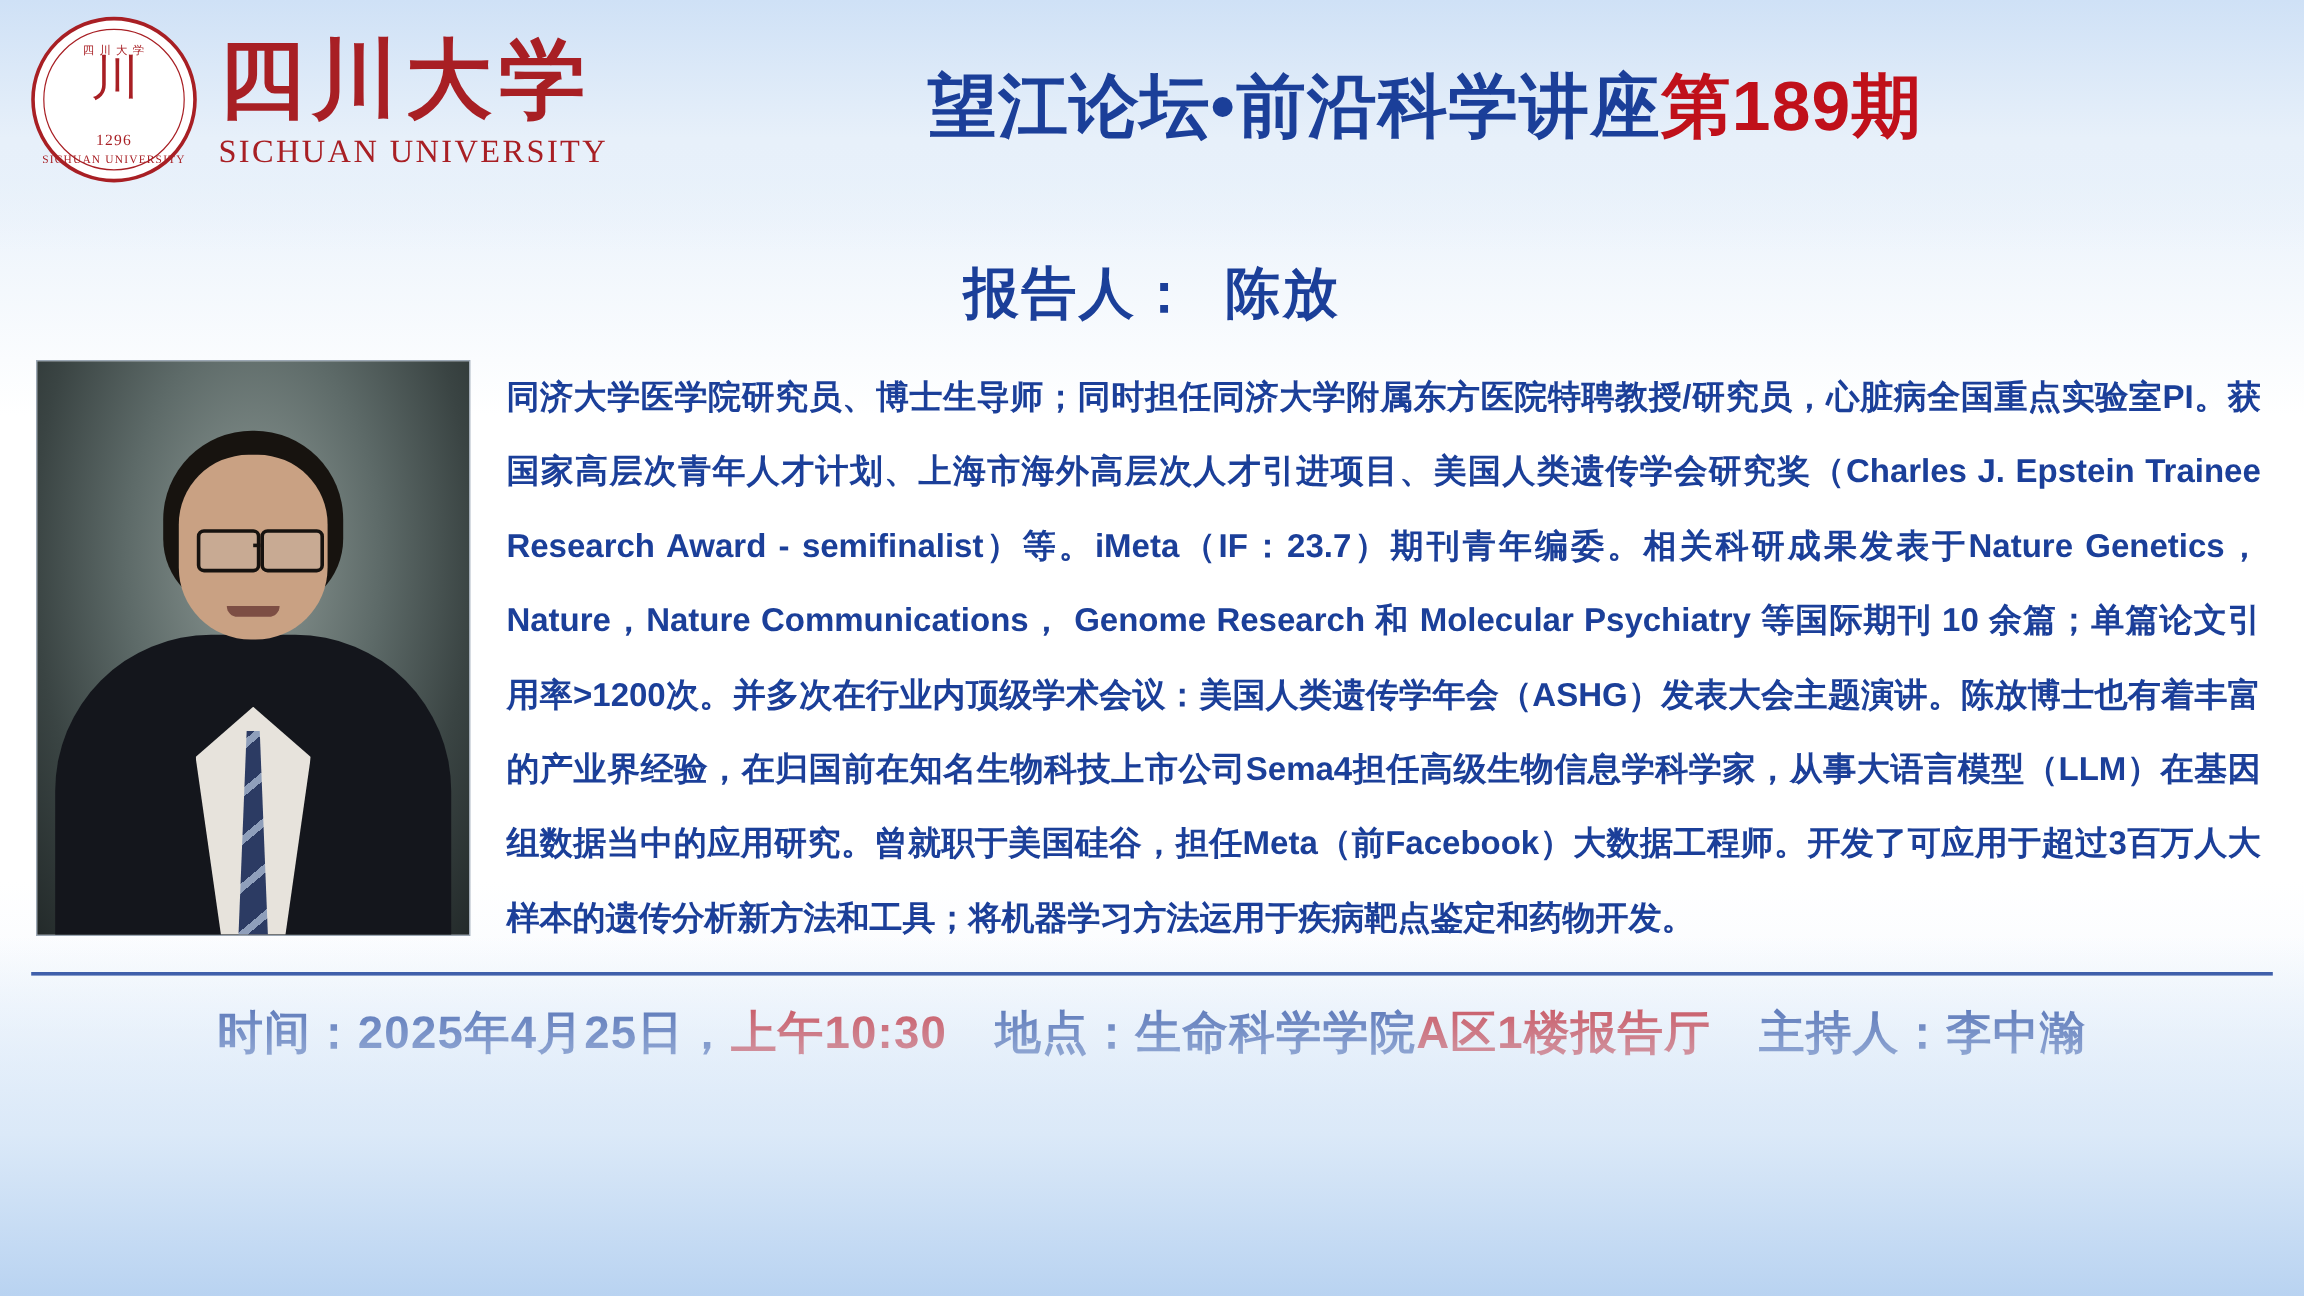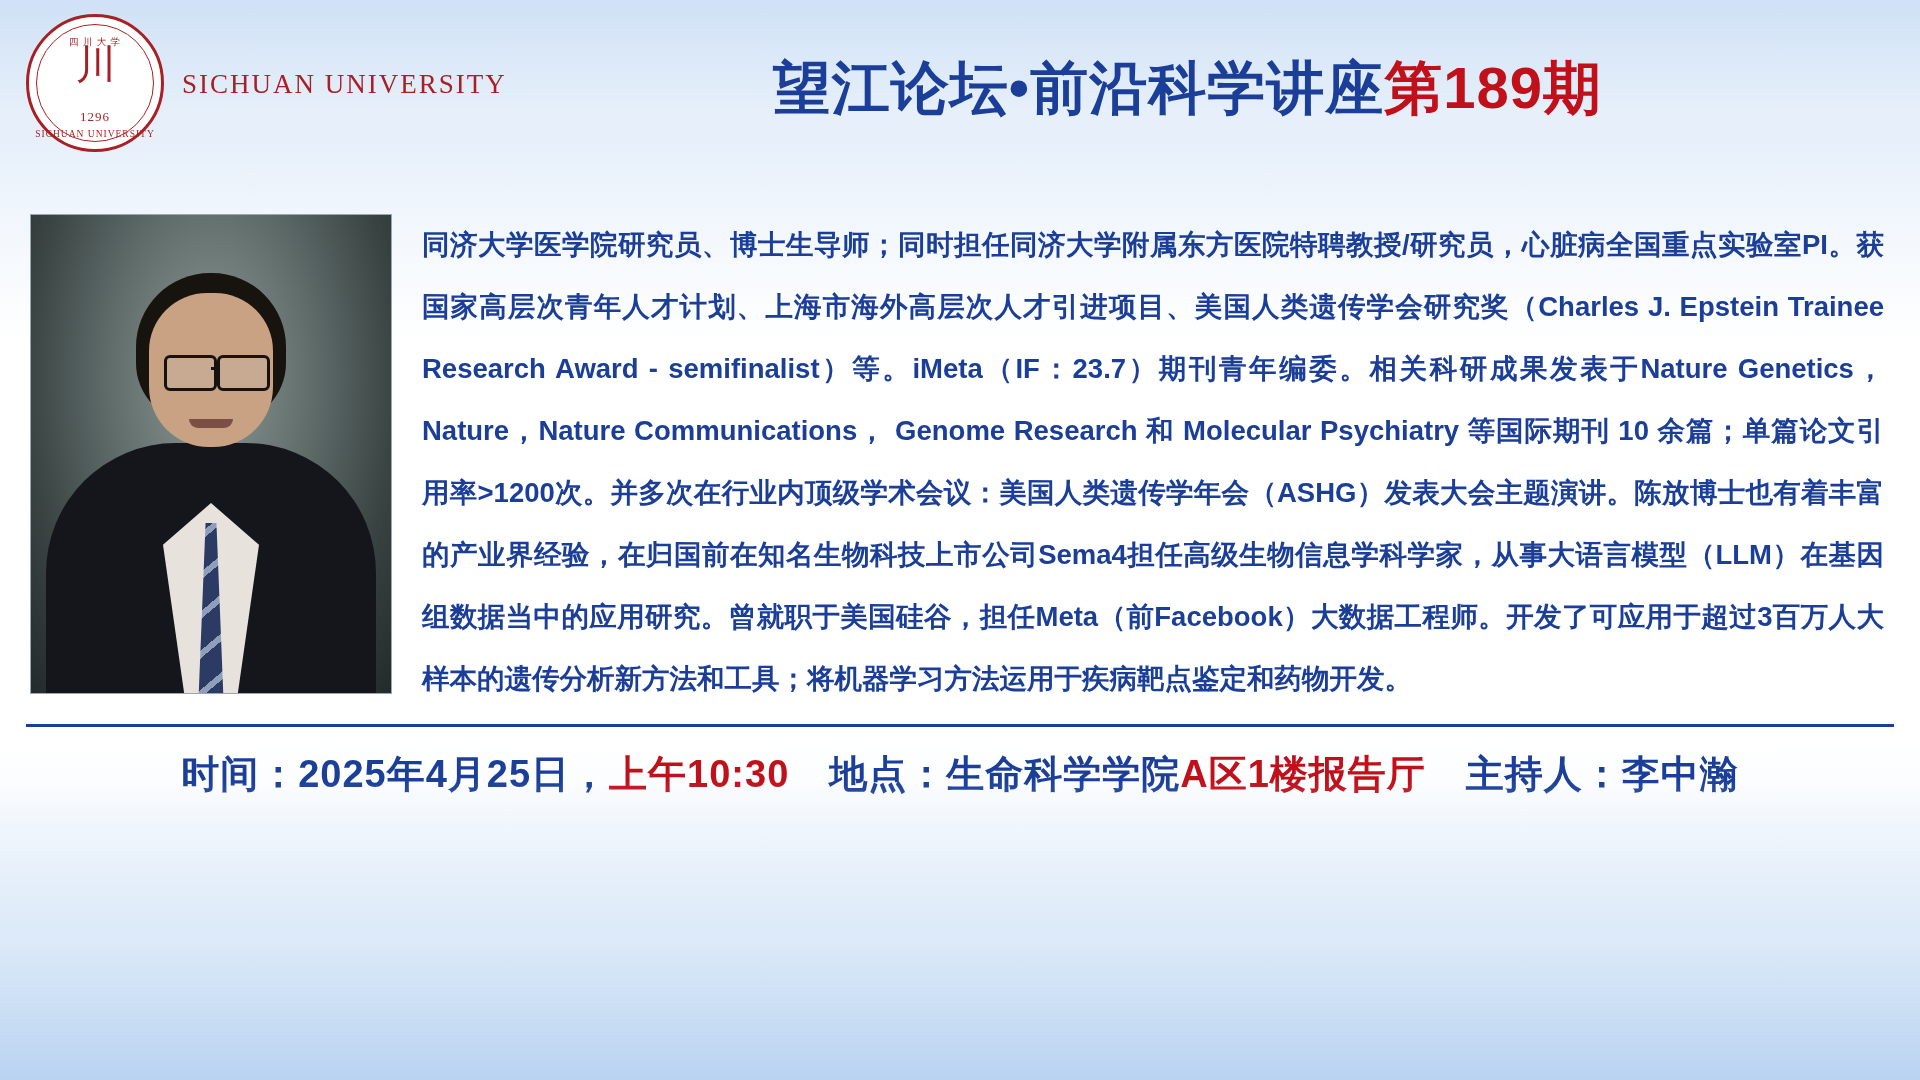--- a/index.html
+++ b/index.html
@@ -280,29 +280,33 @@
     <div class="logo-block">
       <div class="seal">
         <div class="seal-arc-top">四 川 大 学</div>
         <div class="seal-inner">
           <div class="seal-gate">川</div>
           <div class="seal-year">1296</div>
         </div>
         <div class="seal-arc-bottom">SICHUAN UNIVERSITY</div>
       </div>
       <div class="univ-names">
+        <div class="univ-cn">四川大学</div>
         <div class="univ-en">SICHUAN UNIVERSITY</div>
       </div>
     </div>
     <div class="series-title">
       <span class="blue">望江论坛•前沿科学讲座</span><span class="red">第189期</span>
     </div>
   </div>
 
 
+  <div class="speaker-line">
+    <span>报告人：</span><span class="sp-name">陈放</span>
+  </div>
 
   <div class="body-row">
     <div class="portrait">
       <div class="p-suit"></div>
       <div class="p-shirt"></div>
       <div class="p-tie"></div>
       <div class="p-hair"></div>
       <div class="p-face"></div>
       <div class="p-glass-l"></div>
       <div class="p-glass-r"></div>

